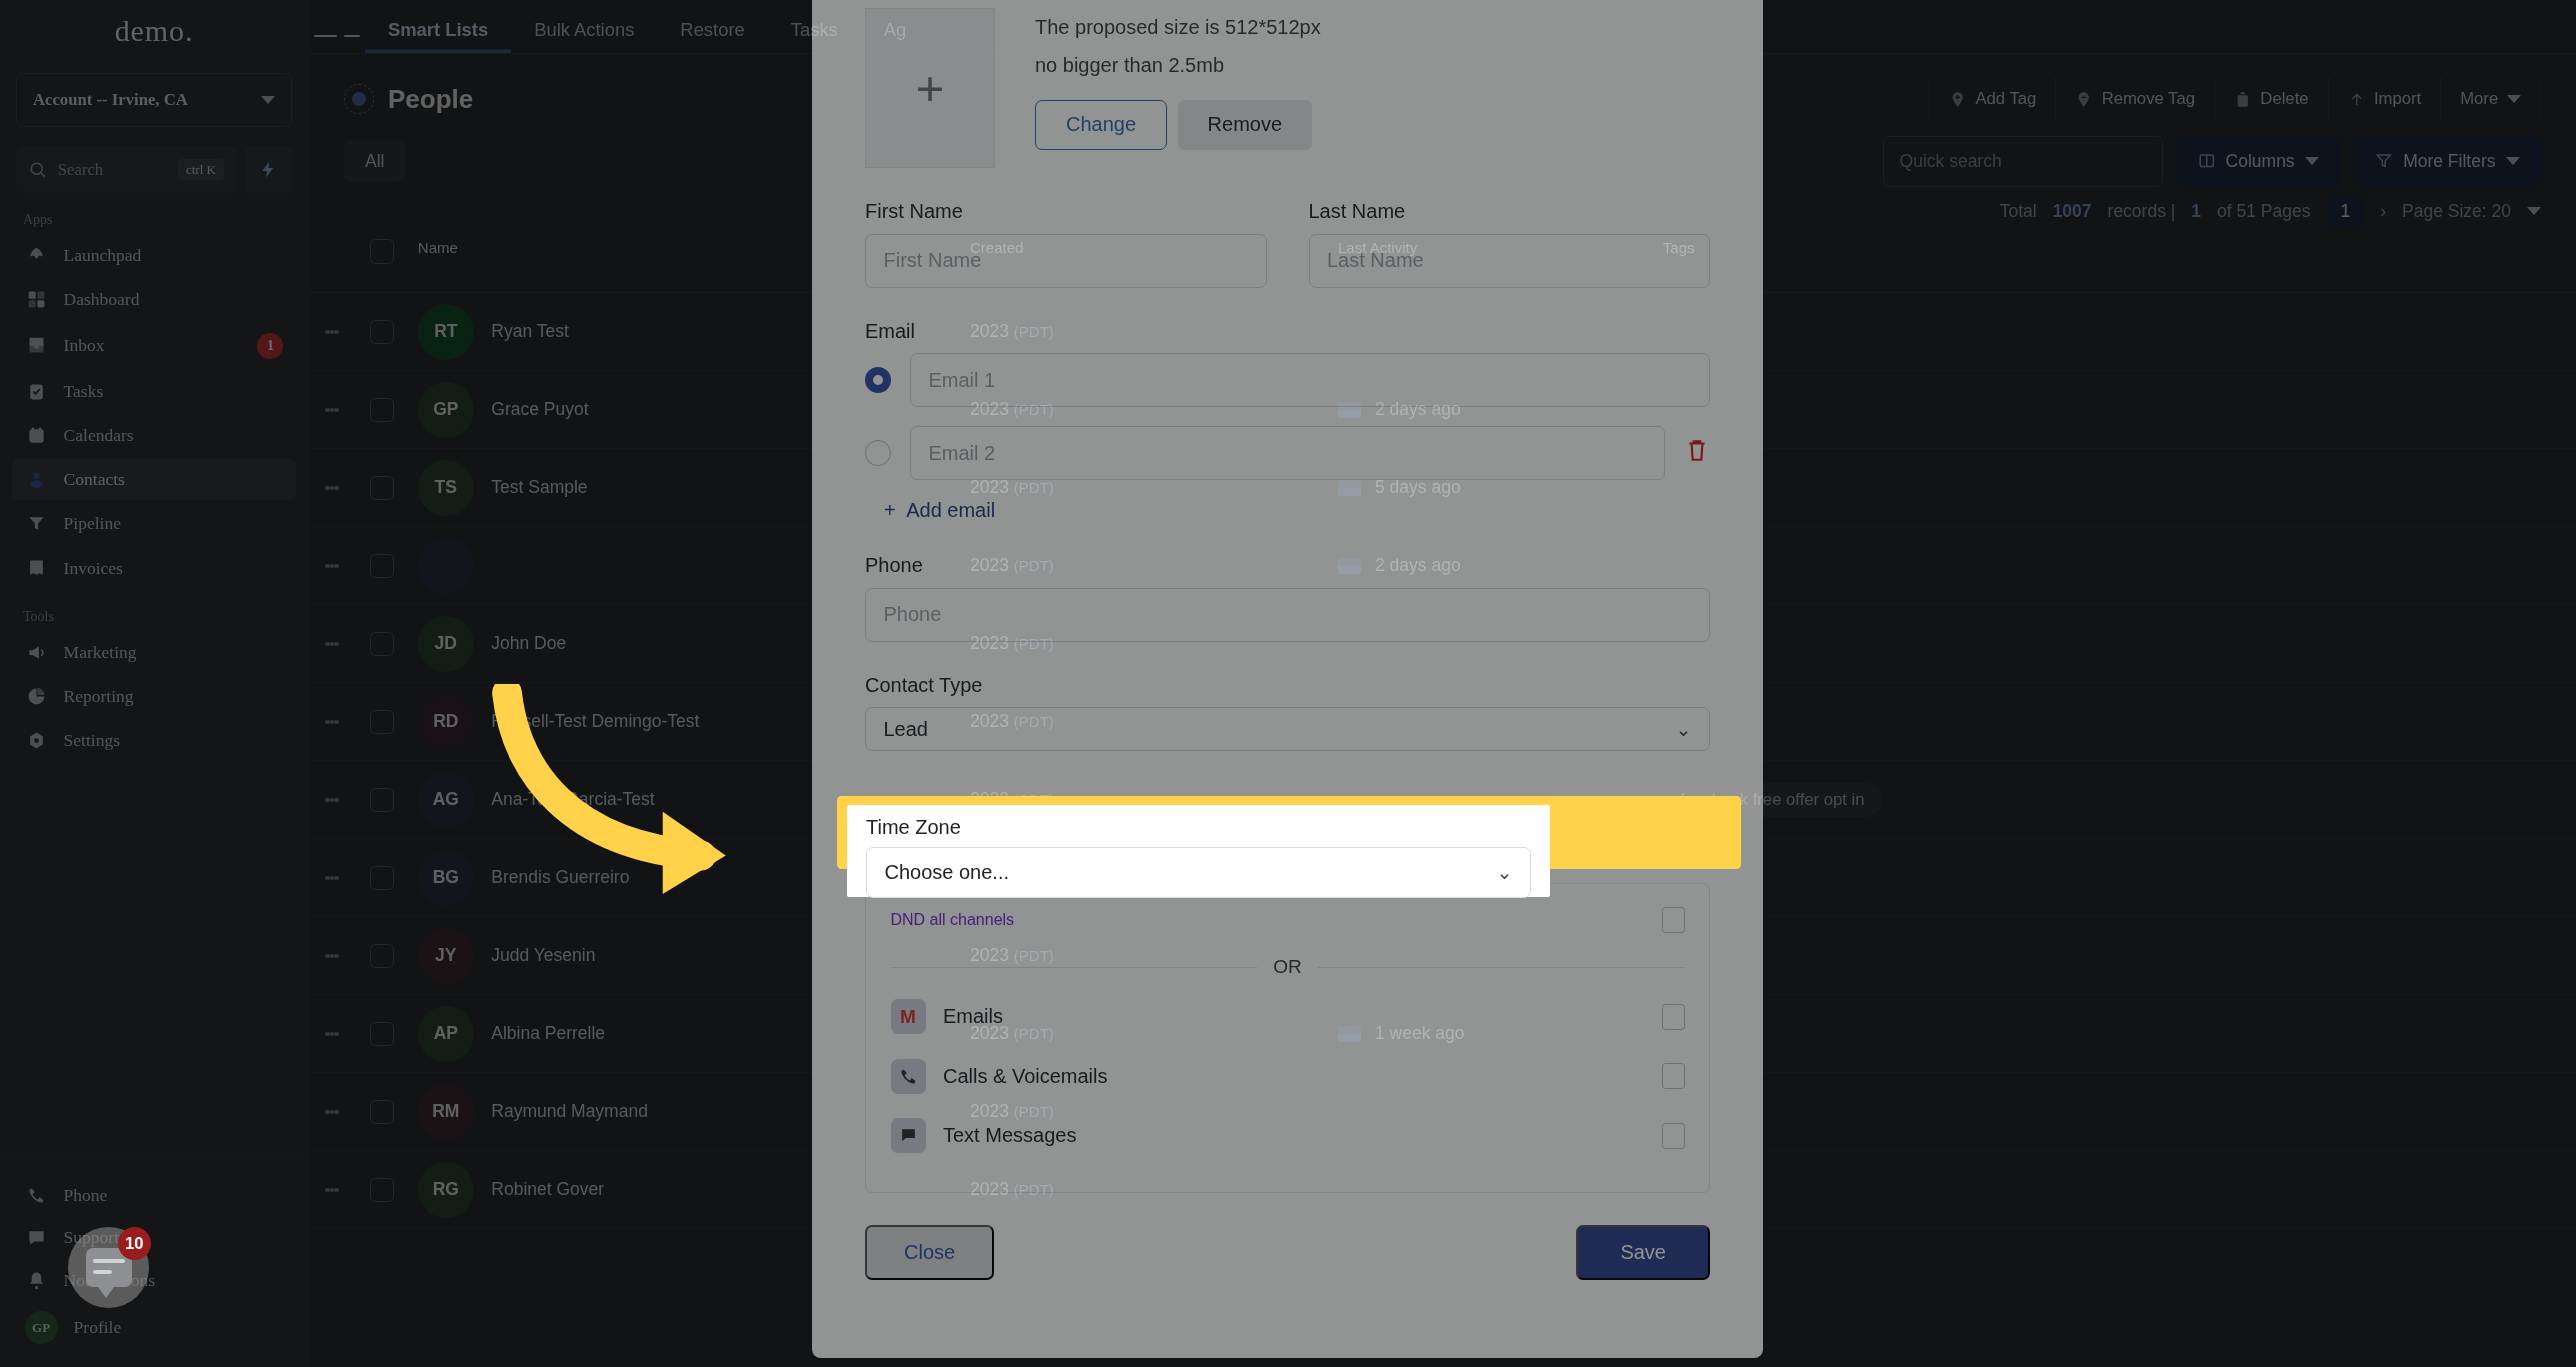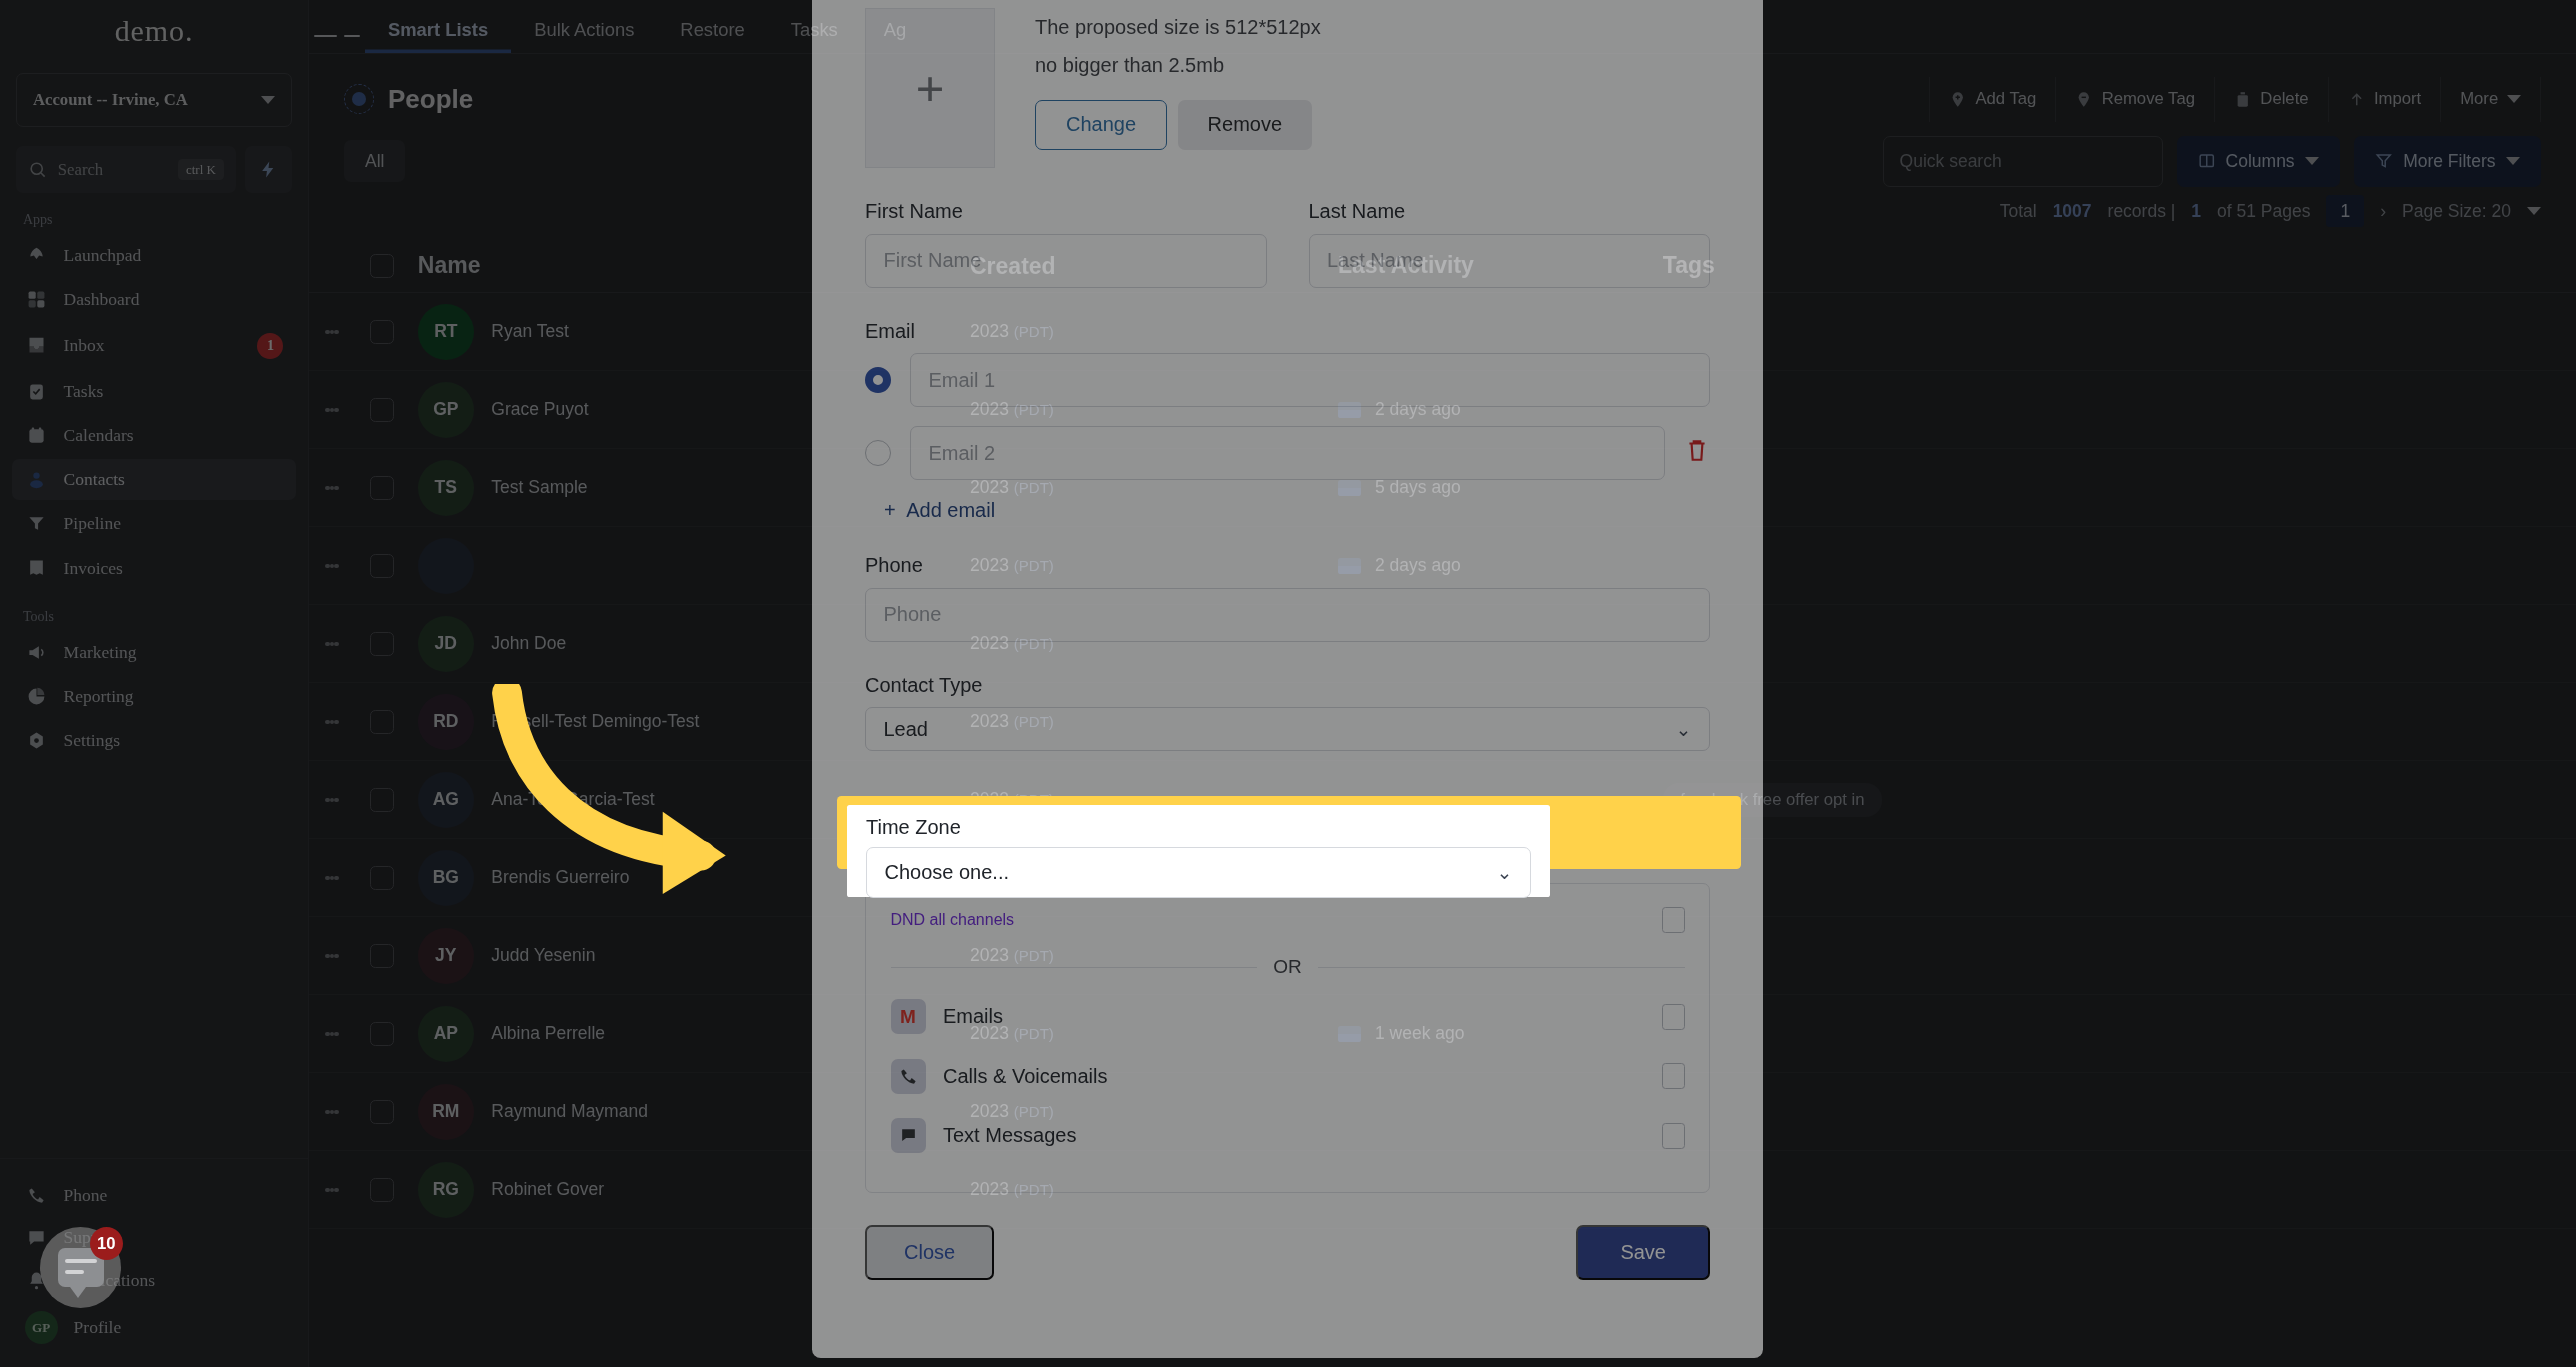--- a/index.html
+++ b/index.html
@@ -99,22 +99,22 @@
   .btn-dark { background: #1f2c44; color: #c9d4e6; border-radius: 7px; height: 51px;
               display: flex; align-items: center; gap: 10.5px; padding: 0 21px; font-size: 17.5px; }
 
   .counts { padding: 8.8px 35px 0 0; display: flex; justify-content: flex-end;
             align-items: center; gap: 16px; color: #9aa0a8; font-size: 17.5px; }
   .counts b { color: #7e9ad0; }
   .pagebox { background: #1f2c44; color: #d5dcea; padding: 5.3px 14px; border-radius: 3.5px; font-size: 17.5px; }
 
   
   .table { margin: 12.3px 0 0 0; flex: 1; overflow: hidden; }
-  .thead { display: flex; align-items: center; height: 54px; border-bottom: 0.9px solid #3a3c40;
-           color: #d9dce0; font-weight: 700; font-size: 23px; }
+  .thead { display: flex; align-items: flex-start; height: 54px; border-bottom: 0.9px solid #3a3c40;
+           color: #d9dce0; font-weight: 400; font-size: 15px; }
   .trow { display: flex; align-items: center; height: 78px; border-bottom: 0.9px solid #343639; font-size: 17.5px; }
   .c-kebab { width: 46px; flex: 0 0 46px; display: flex; align-items: center; justify-content: center; }
   .c-kebab span { display:block; width:4.4px; height:4.4px; border-radius:50%; background:#7c8086; margin:1.8px 0; }
   .c-chk { width: 54px; flex: 0 0 54px; display: flex; align-items: center; justify-content: center; }
   .chkbox { width: 24.5px; height: 24.5px; border: 1.8px solid #575a5f; border-radius: 5.3px; }
   .c-name { flex: 0 0 561px; display: flex; align-items: center; gap: 17.5px; color: #cfd3d8; padding-left: 8.8px; }
   .av { width: 56px; height: 56px; border-radius: 50%; display: flex; align-items: center;
         justify-content: center; color: #dfe4e8; font-size: 17.5px; font-weight: 600; }
   .c-date { flex: 0 0 368px; color: #cfd3d8; line-height: 1.25; }
   .c-date .pdt { color: #8ea4c9; font-size: 15px; }
@@ -189,21 +189,21 @@
   }
   .tz-label { font-size: 20px; color: #20242a; }
   .tz-sel { margin-top: 8.8px; height: 51px; border: 0.9px solid #d6d9de; border-radius: 7px;
             display: flex; align-items: center; justify-content: space-between; padding: 0 17.5px;
             font-size: 20px; color: #20242a; }
 
   
   .arrow { position: absolute; left: 491px; top: 684px; width: 368px; height: 210px; pointer-events: none; }
 
   
-  .chatbubble { position: absolute; left: 40px; top: 1227px; width: 81px; height: 81px;
+  .chatbubble { position: absolute; left: 68px; top: 1227px; width: 81px; height: 81px;
     border-radius: 50%; background: rgba(150,150,150,.55);
     display: flex; align-items: center; justify-content: center; }
   .bub { width: 46px; height: 39px; background: #8d8f92; border-radius: 7px; position: relative; }
   .bub::after { content:''; position:absolute; left: 12.3px; bottom:-10.5px; border-left: 8.8px solid transparent;
                 border-right: 8.8px solid transparent; border-top: 11.4px solid #8d8f92; }
   .bub i { position:absolute; left: 7px; height: 4.4px; background: #d2d3d5; border-radius: 2.6px; display:block; }
   .bub i:nth-child(1){ top: 10.5px; width: 32px; }
   .bub i:nth-child(2){ top: 22px; width: 19px; }
   .bubbadge { position:absolute; right: -1.8px; top: 0px; background: #9b1c1c; color: #fff;
      border-radius: 50%; width: 33px; height: 33px; font-size: 16.7px; font-weight: 700;

